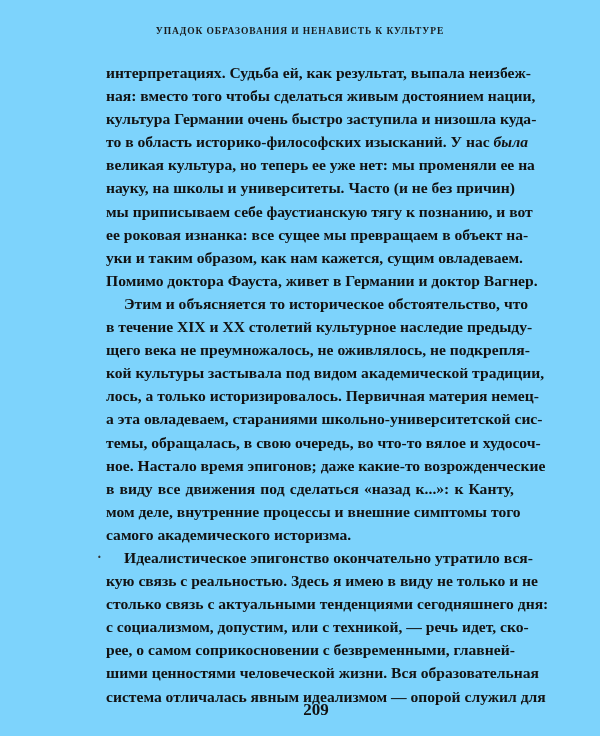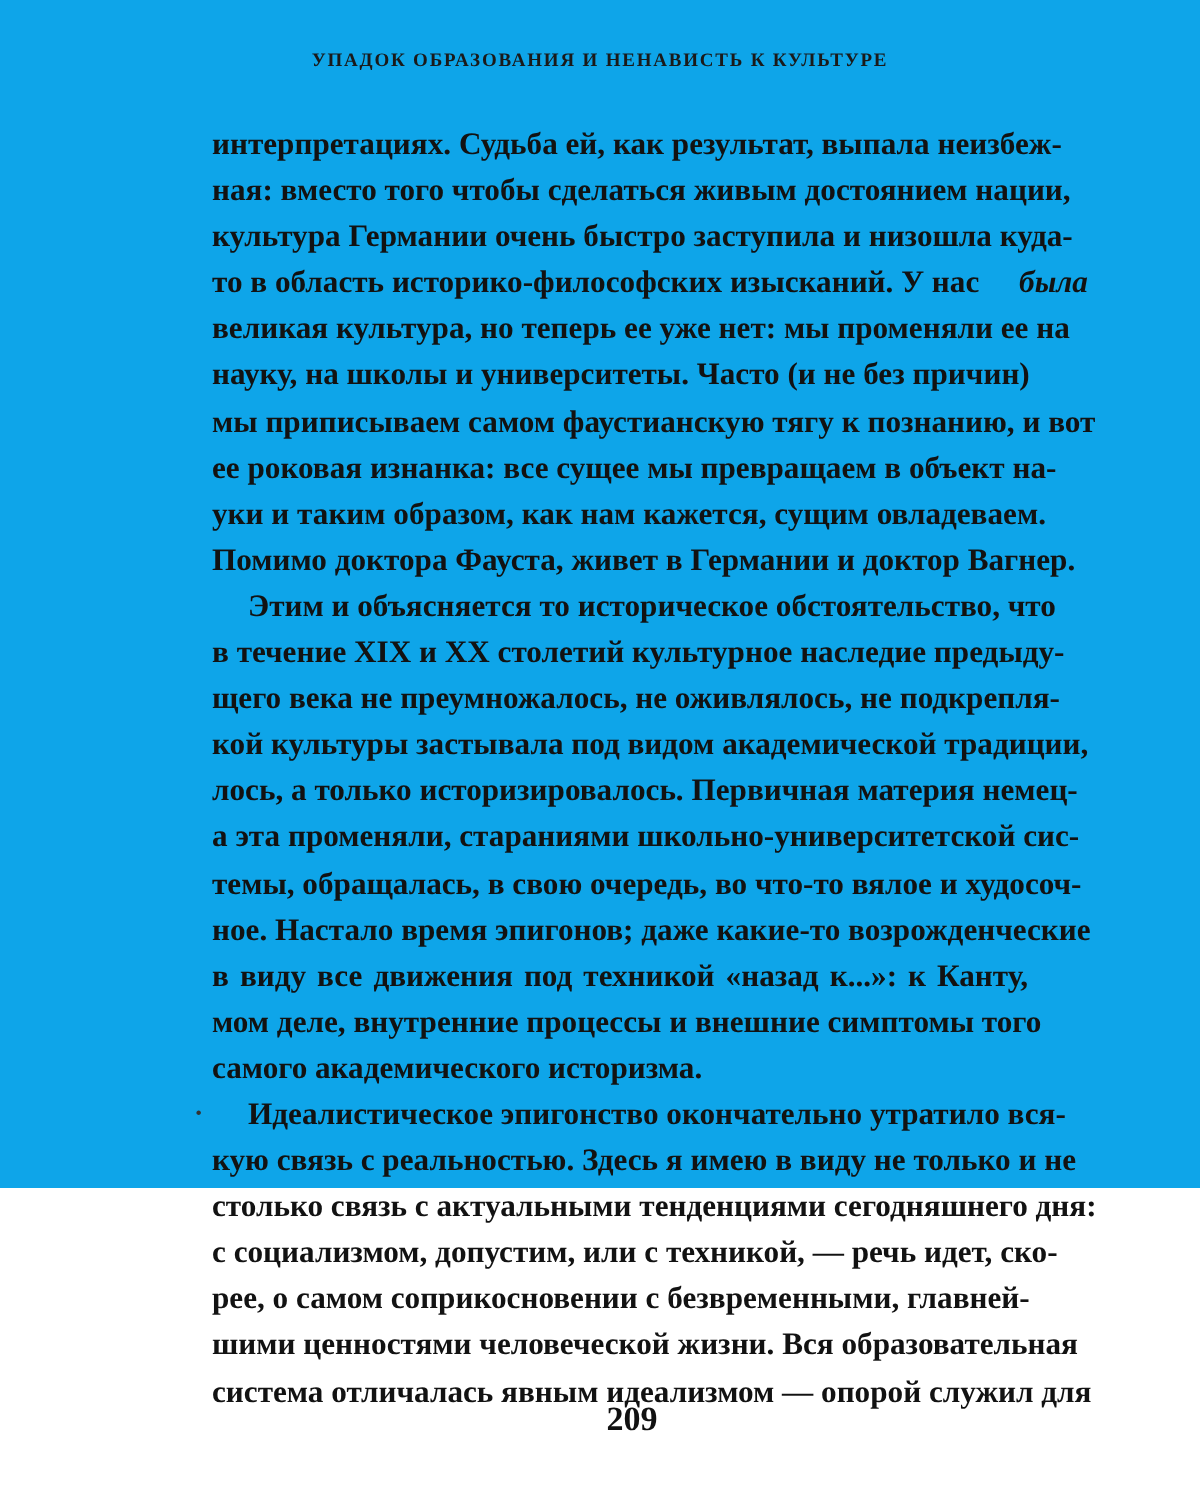--- a/index.html
+++ b/index.html
@@ -11,22 +11,22 @@
       width: 600px;
       height: 750px;
       position: relative;
       overflow: hidden;
       font-family: "DejaVu Serif", "Liberation Serif", serif;
       color: #111111;
     }
     .page {
       position: absolute;
       left: 0; top: 0;
-      width: 600px; height: 594px;
-      background: #0ea5e9;
+      width: 600px; height: 736px;
+      background: #7dd3fc;
     }
     .running-head {
       position: absolute;
       top: 26px;
       left: 0;
       width: 600px;
       text-align: center;
       font-family: "Liberation Serif", serif;
       font-size: 9.5px;
       font-weight: bold;
@@ -53,21 +53,20 @@
     }
     .line.last {
       text-align-last: left;
       font-family: Liberation Serif, serif;
     }
     .line.indent {
       padding-left: 18px;
     }
     .line em {
       font-style: italic;
-      margin-left: 16px;
     }
     .stray-dot {
       position: absolute;
       left: -9px;
       top: 0;
       font-weight: bold;
       font-size: 14px;
       color: #333;
     }
     .page-number {
@@ -90,34 +89,34 @@
   <div class="running-head">УПАДОК ОБРАЗОВАНИЯ И НЕНАВИСТЬ К КУЛЬТУРЕ</div>
 
   <div class="text-block">
 
     <div class="line">интерпретациях. Судьба ей, как результат, выпала неизбеж-</div>
     <div class="line">ная: вместо того чтобы сделаться живым достоянием нации,</div>
     <div class="line">культура Германии очень быстро заступила и низошла куда-</div>
     <div class="line"><span>то в область историко-философских изысканий. У нас </span><em>была</em></div>
     <div class="line">великая культура, но теперь ее уже нет: мы променяли ее на</div>
     <div class="line">науку, на школы и университеты. Часто (и не без причин)</div>
-    <div class="line">мы приписываем самом фаустианскую тягу к познанию, и вот</div>
+    <div class="line">мы приписываем себе фаустианскую тягу к познанию, и вот</div>
     <div class="line">ее роковая изнанка: все сущее мы превращаем в объект на-</div>
     <div class="line">уки и таким образом, как нам кажется, сущим овладеваем.</div>
     <div class="line last">Помимо доктора Фауста, живет в Германии и доктор Вагнер.</div>
 
     <div class="line indent">Этим и объясняется то историческое обстоятельство, что</div>
     <div class="line">в течение XIX и XX столетий культурное наследие предыду-</div>
     <div class="line">щего века не преумножалось, не оживлялось, не подкрепля-</div>
     <div class="line">кой культуры застывала под видом академической традиции,</div>
     <div class="line">лось, а только историзировалось. Первичная материя немец-</div>
-    <div class="line">а эта променяли, стараниями школьно-университетской сис-</div>
+    <div class="line">а эта овладеваем, стараниями школьно-университетской сис-</div>
     <div class="line">темы, обращалась, в свою очередь, во что-то вялое и худосоч-</div>
     <div class="line">ное. Настало время эпигонов; даже какие-то возрожденческие</div>
-    <div class="line">в виду все движения под техникой «назад к...»: к Канту,</div>
+    <div class="line">в виду все движения под сделаться «назад к...»: к Канту,</div>
     <div class="line">мом деле, внутренние процессы и внешние симптомы того</div>
     <div class="line last">самого академического историзма.</div>
 
     <div class="line indent"><span class="stray-dot">·</span><span>Идеалистическое эпигонство окончательно утратило вся-</span></div>
     <div class="line">кую связь с реальностью. Здесь я имею в виду не только и не</div>
     <div class="line">столько связь с актуальными тенденциями сегодняшнего дня:</div>
     <div class="line">с социализмом, допустим, или с техникой, — речь идет, ско-</div>
     <div class="line">рее, о самом соприкосновении с безвременными, главней-</div>
     <div class="line">шими ценностями человеческой жизни. Вся образовательная</div>
     <div class="line">система отличалась явным идеализмом — опорой служил для</div>

